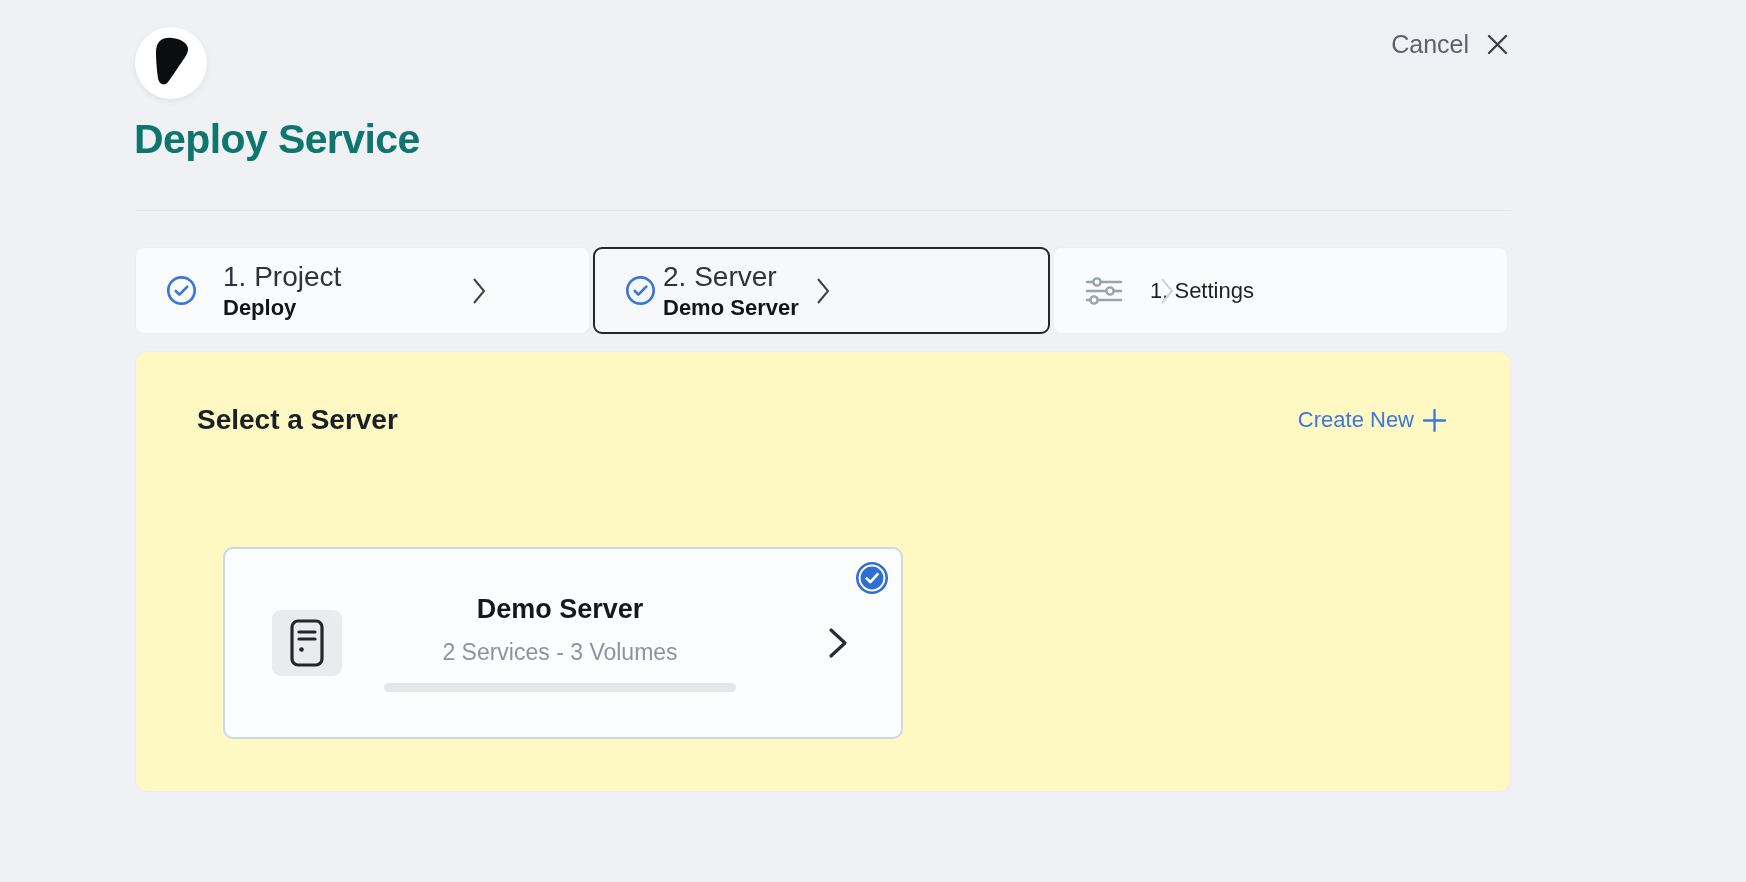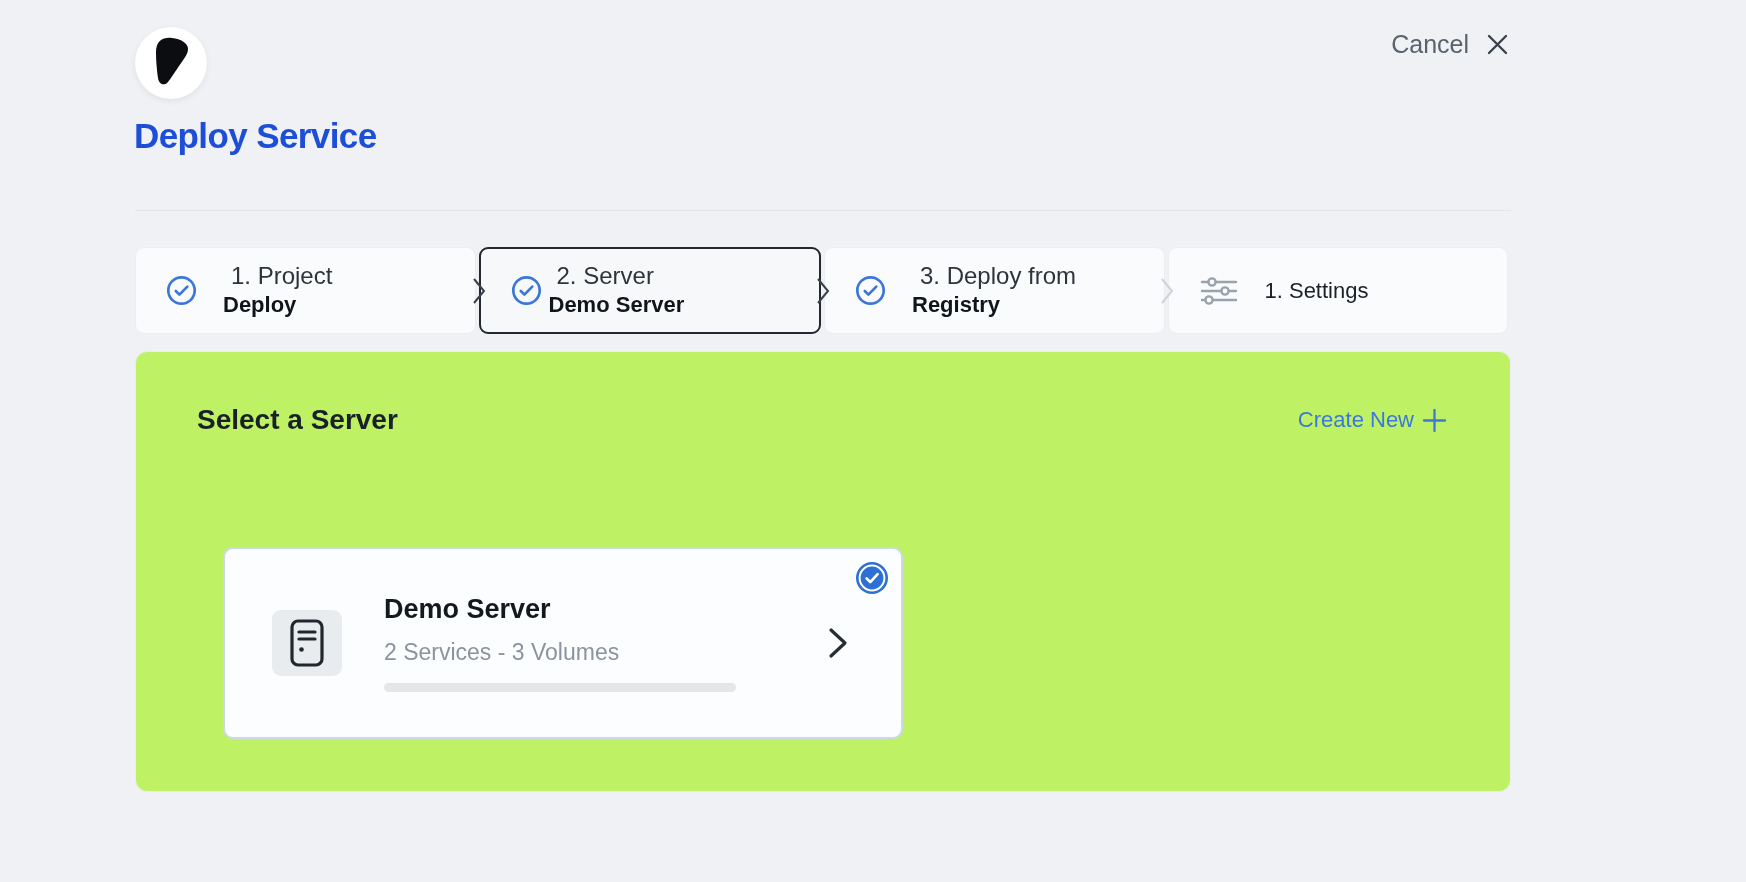--- a/index.html
+++ b/index.html
@@ -23,21 +23,21 @@
     display:flex; align-items:center; justify-content:center;
   }
   .cancel-group {
     position:absolute; top:30px; right:236px;
     display:flex; align-items:center; gap:16px;
     cursor:pointer;
   }
   .cancel-label { font-size:25px; color:#5a626e;margin-left:40px; }
   .page-title {
     position:absolute; left:134px; top:116px;
-    font-size:35px; font-weight:700; color:#1d4ed8;
+    font-size:41px; font-weight:700; color:#0f766e;
     letter-spacing:-0.6px;
   }
   .divider {
     position:absolute; left:135px; top:210px;
     width:1376px; height:1px; background:#e2e5e9;
   }
 
   
   .tabs {
     position:absolute; left:135px; top:247px;
@@ -55,40 +55,41 @@
     gap:26px; padding-left:30px;
     cursor:pointer;
   }
   .tab:last-child { margin-right:0; }
   .tab.selected {
     border:2px solid #23272e;
     background:#f7f8fa;
     gap:7px;
   }
   .tab-text { display:flex; flex-direction:column; }
-  .tab-label { font-size:24px; color:#2e343c; line-height:1.25;margin-left:8px; }
+  .tab-label { font-size:28px; color:#2e343c; line-height:1.25; }
   .tab-value { font-size:22px; font-weight:700; color:#10151b; line-height:1.3; }
   .tab-single-label { font-size:22px; color:#1c2128; }
   .tab-sep {
     position:absolute; top:50%;
     transform:translate(-50%,-50%);
     z-index:2; display:flex;
   }
   .sep-1 { left:25%; }
   .sep-2 { left:50%; }
   .sep-3 { left:75%; }
 
   
   .panel {
     position:absolute; left:135px; top:351px;
     width:1376px; height:441px;
-    background:#bef264;
+    background:#fef9c3;
     border:1px solid #ebedf0;
     border-radius:12px;
     box-sizing:border-box;
+    text-align:center;
   }
   .panel-head {
     display:flex; justify-content:space-between; align-items:center;
     padding:52px 62px 0 61px;
   }
   .panel-heading { font-size:28px; font-weight:700; color:#1a2027; }
   .create-new {
     display:flex; align-items:center; gap:7px;
     color:#3c78da; font-size:22px; font-weight:500;
     cursor:pointer;
@@ -172,32 +173,20 @@
           <circle cx="15.5" cy="15.5" r="13.2" fill="none" stroke="#3b76d9" stroke-width="2.7"></circle>
           <path d="M9.8 16 l3.6 3.6 L21.3 11.6" fill="none" stroke="#3b76d9" stroke-width="2.7" stroke-linecap="round" stroke-linejoin="round"></path>
         </svg>
       </span>
       <span class="tab-text">
         <span class="tab-label">2. Server</span>
         <span class="tab-value">Demo Server</span>
       </span>
     </div>
 
-    <div class="tab">
-      <span style="display:flex;">
-        <svg width="31" height="31" viewBox="0 0 31 31">
-          <circle cx="15.5" cy="15.5" r="13.2" fill="none" stroke="#3b76d9" stroke-width="2.7"></circle>
-          <path d="M9.8 16 l3.6 3.6 L21.3 11.6" fill="none" stroke="#3b76d9" stroke-width="2.7" stroke-linecap="round" stroke-linejoin="round"></path>
-        </svg>
-      </span>
-      <span class="tab-text">
-        <span class="tab-label">3. Deploy from</span>
-        <span class="tab-value">Registry</span>
-      </span>
-    </div>
 
     <div class="tab">
       <span style="display:flex;">
         <svg width="40" height="32" viewBox="0 0 40 32">
           <g stroke="#9aa2ac" stroke-width="2.4" stroke-linecap="round" fill="#fafbfd">
             <line x1="3" y1="7" x2="37" y2="7"></line>
             <line x1="3" y1="16" x2="37" y2="16"></line>
             <line x1="3" y1="25" x2="37" y2="25"></line>
             <circle cx="13" cy="7" r="3.6"></circle>
             <circle cx="26" cy="16" r="3.6"></circle>

